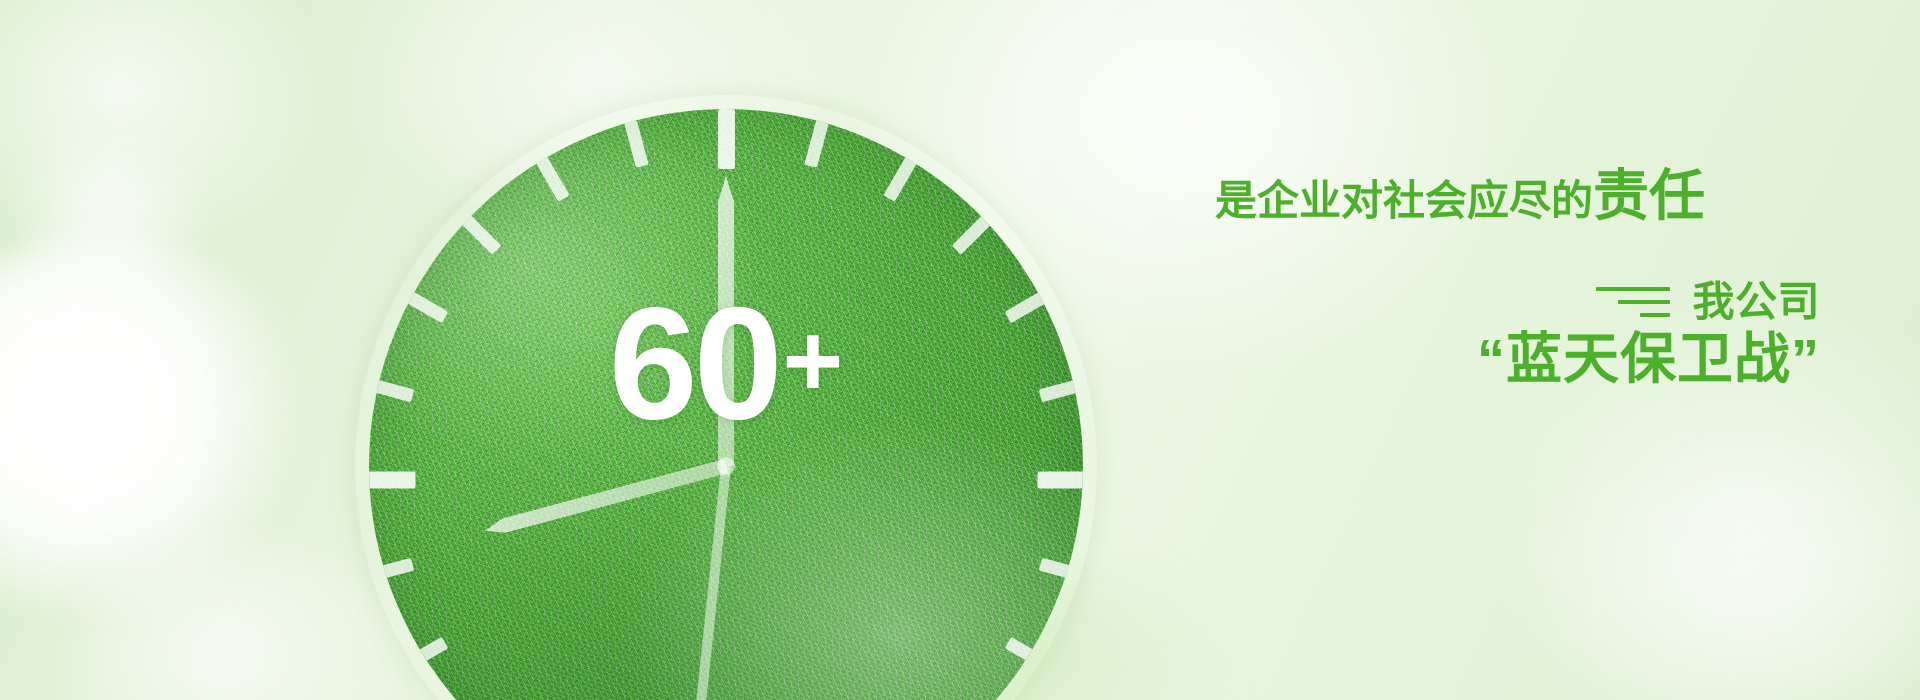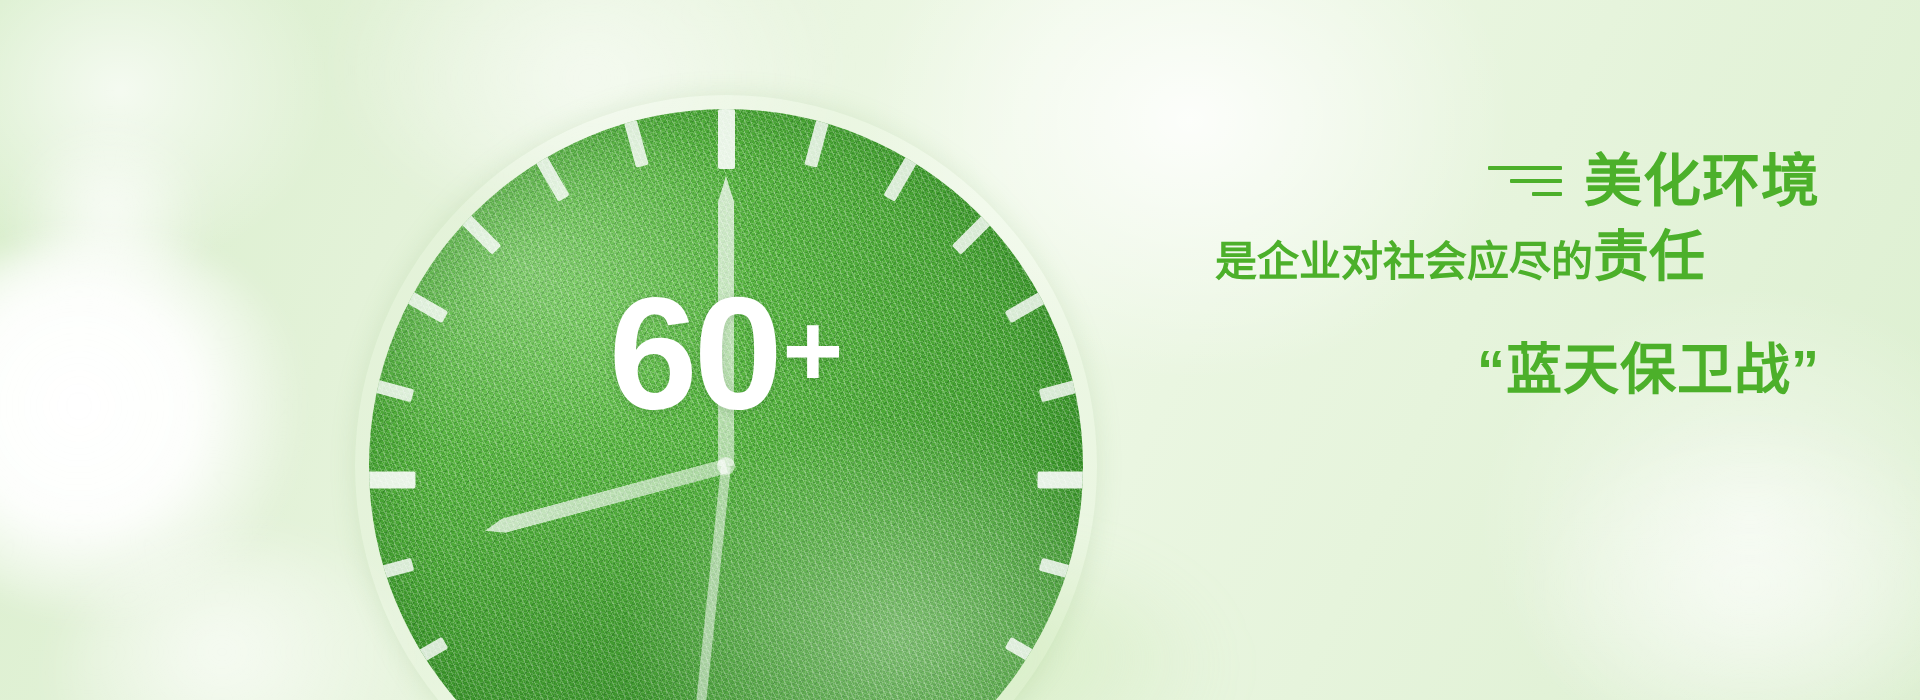--- a/index.html
+++ b/index.html
@@ -163,21 +163,21 @@
     width: 18px; height: 18px;
     margin: -9px 0 0 -9px;
     border-radius: 50%;
     background: rgba(255,255,255,0.55);
   }
 
   
   .lockup {
     position: absolute;
     left: 50%;
-    top: 170px;
+    top: 180px;
     transform: translateX(-50%);
     text-align: center;
     color: #ffffff;
     user-select: none;
   }
   .lockup .big {
     font-size: 160px;
     font-weight: 700;
     line-height: 0.92;
     letter-spacing: -4px;
@@ -298,34 +298,34 @@
 
       <div class="lockup">
         <span class="big"><span>60</span><span class="plus">+</span></span>
       </div>
     </div>
   </div>
 
   <div class="copy">
 
     <div class="copy-block">
+      <div class="row-mixed">
+        <span class="small">是企业对社会应尽的</span>
+          <span class="large">责任</span>
+      </div>
+    </div>
+
+    <div class="copy-block">
       <div class="line">
         <span class="deco">
             <i></i>
             <i></i>
             <i></i>
           </span>
-        <span class="t-xl">美化环境</span>
-      </div>
-      <div class="row-mixed">
-        <span class="small">是企业对社会应尽的</span>
-          <span class="large">责任</span>
-      </div>
-    </div>
-
-    <div class="copy-block">
+        <span class="t-md">我公司</span>
+      </div>
       <div class="line">
         <span class="quote-line">“蓝天保卫战”</span>
       </div>
     </div>
 
   </div>
 </div>
 
 </body></html>

